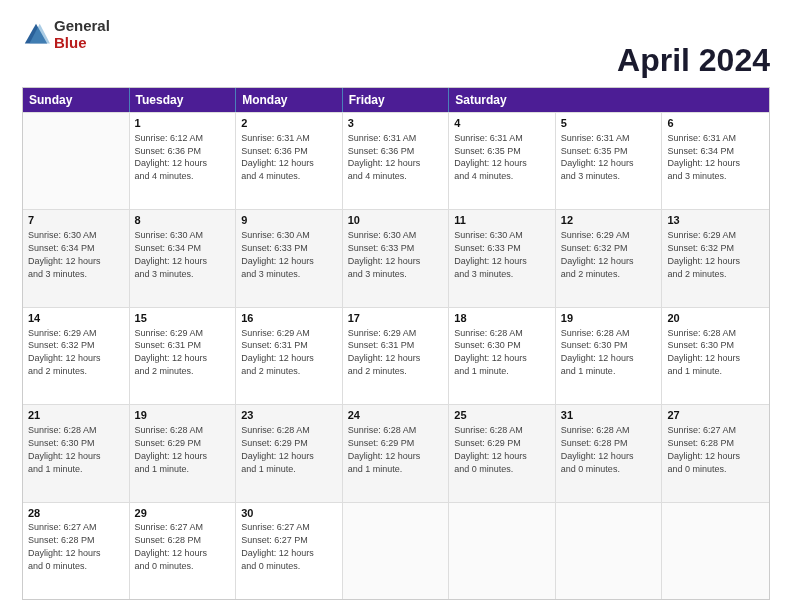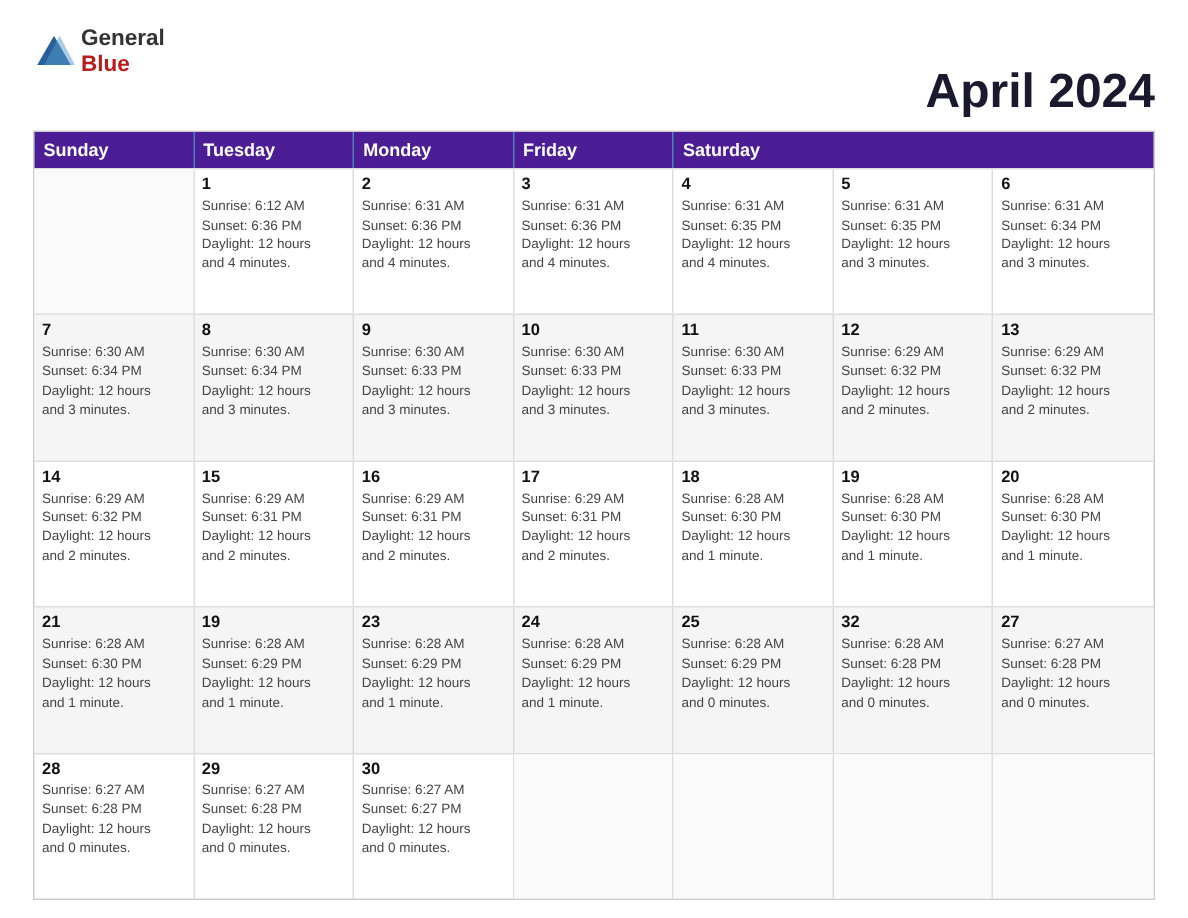--- a/index.html
+++ b/index.html
@@ -245,21 +245,21 @@
 Daylight: 12 hours
 and 1 minute.</span></div>
           <div class="cal-cell"><span class="day-num">24</span><span class="cell-text" style="white-space: pre-line;">Sunrise: 6:28 AM
 Sunset: 6:29 PM
 Daylight: 12 hours
 and 1 minute.</span></div>
           <div class="cal-cell"><span class="day-num">25</span><span class="cell-text" style="white-space: pre-line;">Sunrise: 6:28 AM
 Sunset: 6:29 PM
 Daylight: 12 hours
 and 0 minutes.</span></div>
-          <div class="cal-cell"><span class="day-num">32</span><span class="cell-text" style="white-space: pre-line;">Sunrise: 6:28 AM
+          <div class="cal-cell"><span class="day-num">31</span><span class="cell-text" style="white-space: pre-line;">Sunrise: 6:28 AM
 Sunset: 6:28 PM
 Daylight: 12 hours
 and 0 minutes.</span></div>
           <div class="cal-cell"><span class="day-num">27</span><span class="cell-text" style="white-space: pre-line;">Sunrise: 6:27 AM
 Sunset: 6:28 PM
 Daylight: 12 hours
 and 0 minutes.</span></div>
         </div>
         <div class="cal-row">
           <div class="cal-cell"><span class="day-num">28</span><span class="cell-text" style="white-space: pre-line;">Sunrise: 6:27 AM

